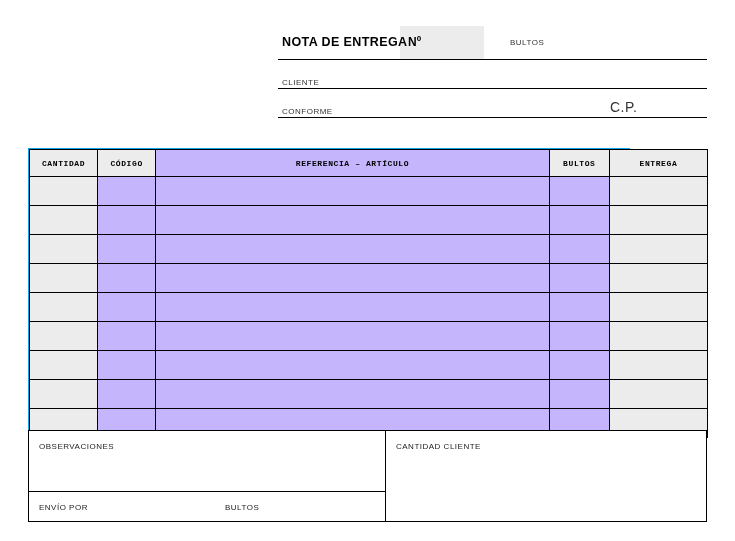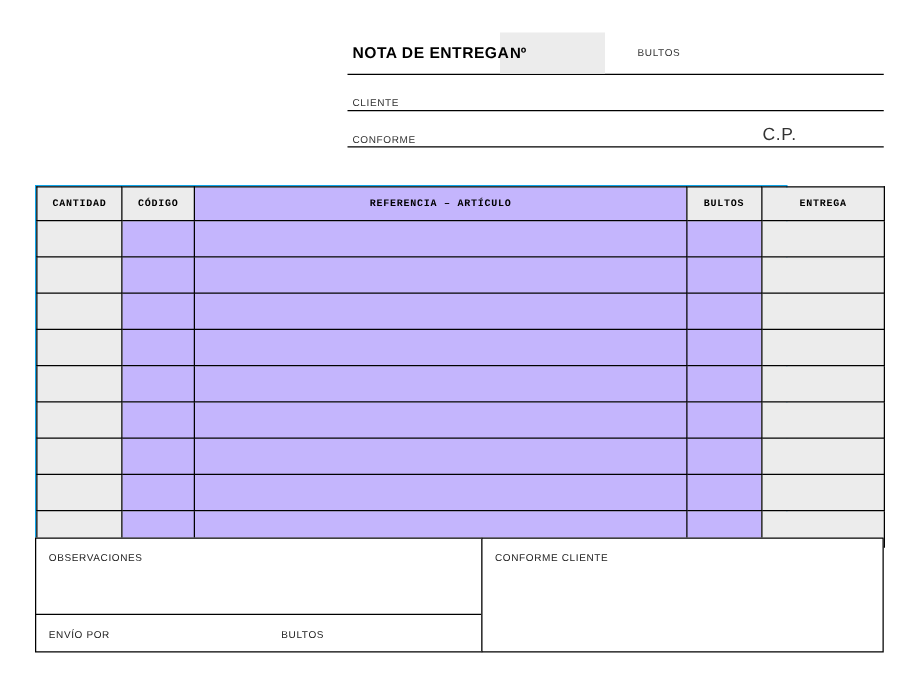--- a/index.html
+++ b/index.html
@@ -304,18 +304,18 @@
     <div class="box envio-box">
       <div class="box-label">ENVÍO POR</div>
       <div class="bultos-label">BULTOS</div>
     </div>
 
     <div class="box obs-box">
       <div class="box-label">OBSERVACIONES</div>
     </div>
 
     <div class="box conforme-box">
-      <div class="box-label">CONFORME CLIENTE</div>
+      <div class="box-label">CANTIDAD CLIENTE</div>
     </div>
 
   </div>
 
 </div>
 
 </body></html>

